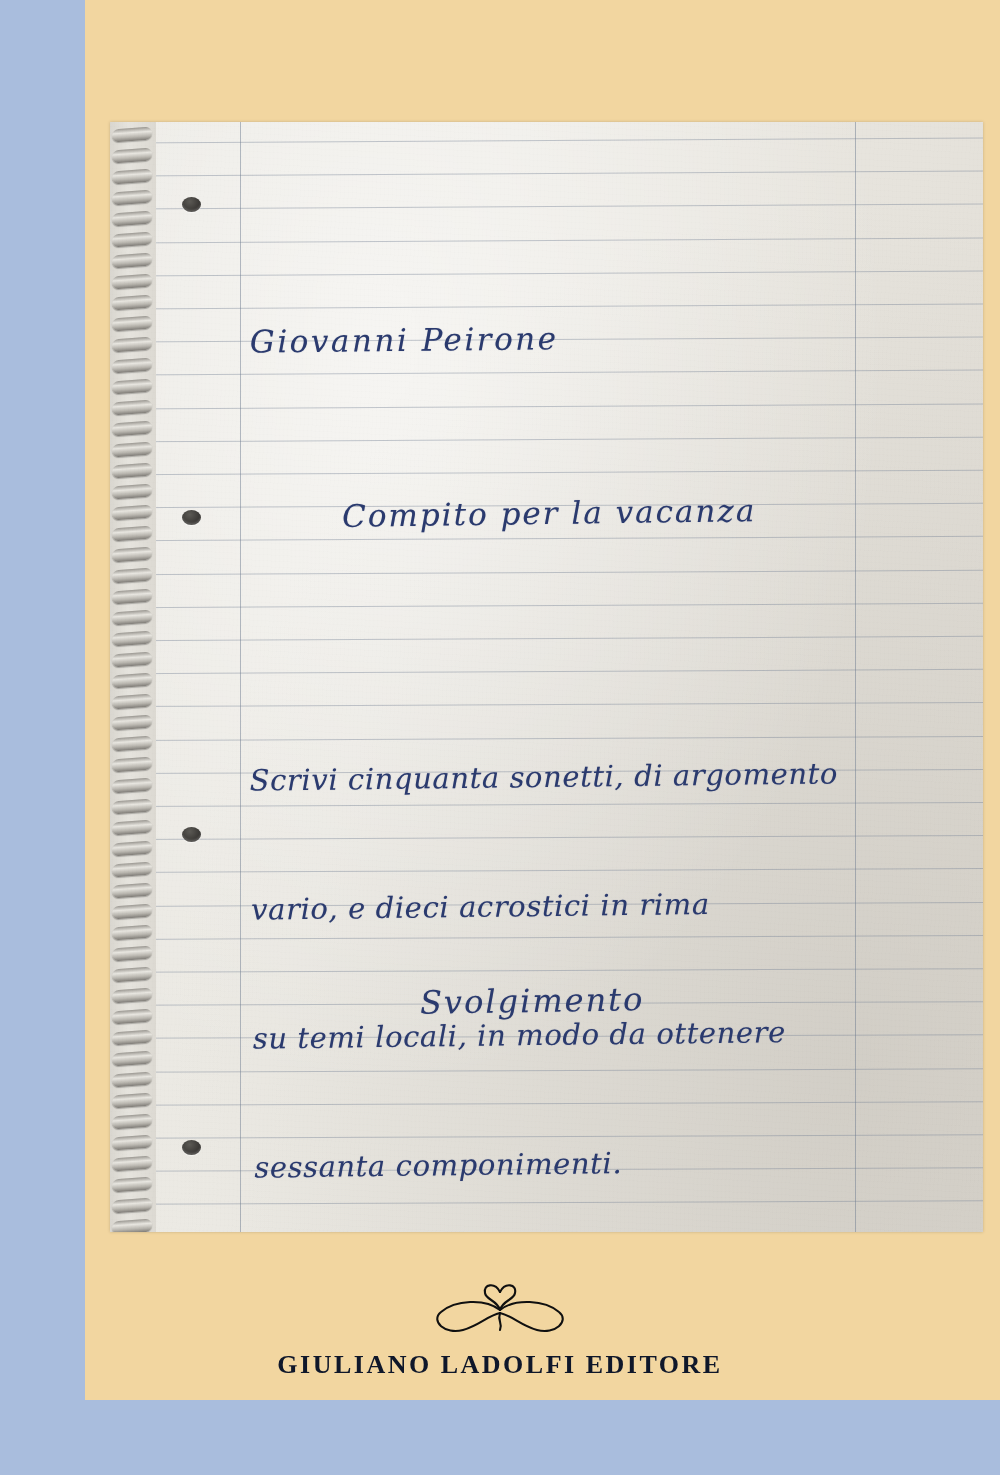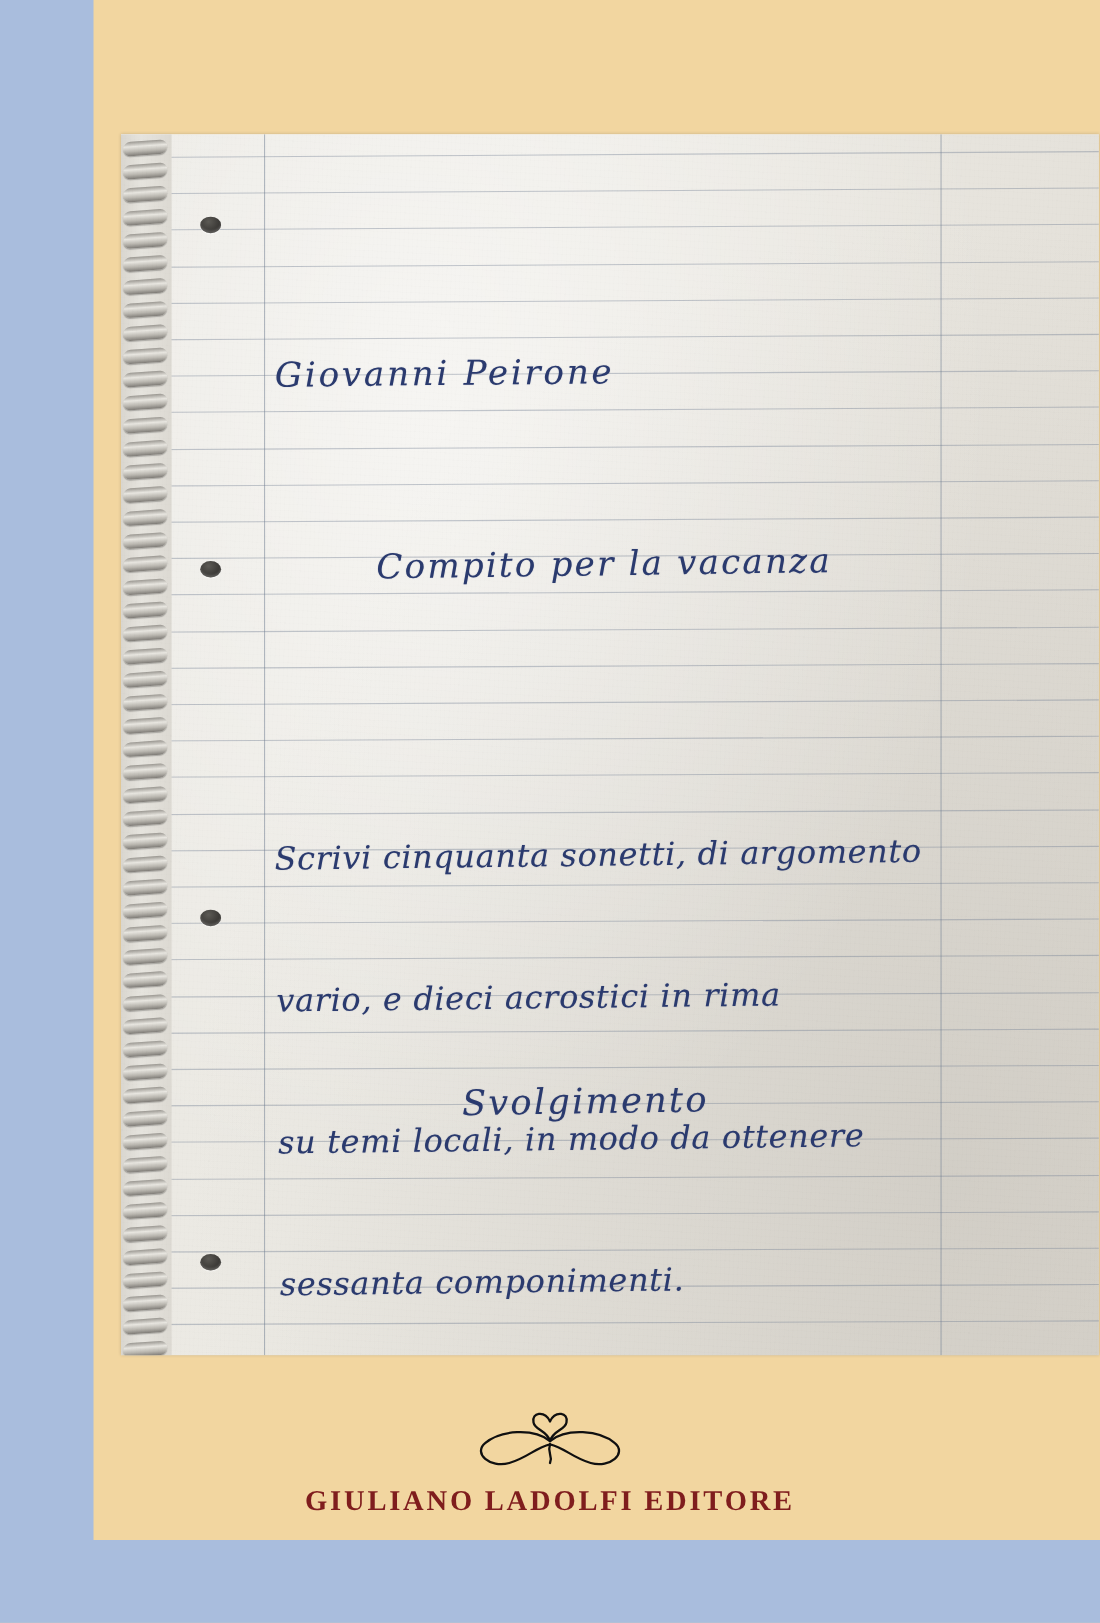--- a/index.html
+++ b/index.html
@@ -36,21 +36,20 @@
     left: 110px;
     top: 122px;
     width: 873px;
     height: 1110px;
     background:
       radial-gradient(ellipse at 30% 20%, rgba(255,255,255,0.55), rgba(255,255,255,0) 60%),
       radial-gradient(ellipse at 85% 85%, rgba(190,186,178,0.45), rgba(255,255,255,0) 65%),
       linear-gradient(105deg, #e9e7e1 0%, #eceae4 35%, #e6e3dc 70%, #dedad2 100%);
     overflow: hidden;
     box-shadow: 0 0 3px rgba(0,0,0,0.18);
-    padding-left: 16px;
   }
 
   
   #grain {
     position: absolute;
     inset: 0;
     opacity: 0.45;
     background-image:
       repeating-linear-gradient(92deg, rgba(0,0,0,0.015) 0 1px, rgba(255,255,255,0) 1px 4px),
       repeating-linear-gradient(3deg, rgba(0,0,0,0.012) 0 1px, rgba(255,255,255,0) 1px 6px);
@@ -162,21 +161,21 @@
     text-align: center;
   }
   #pub-ornament {
     display: block;
     margin: 0 auto 8px auto;
   }
   #pub-name {
     font-family: "Liberation Serif", serif;
     font-size: 26px;
     letter-spacing: 2.5px;
-    color: #7f1d1d;
+    color: #0f172a;
     font-weight: 700;
   }
 </style>
 </head>
 <body>
 
 <div id="cover">
   <div id="cover-panel"></div>
 
   <div id="photo">

